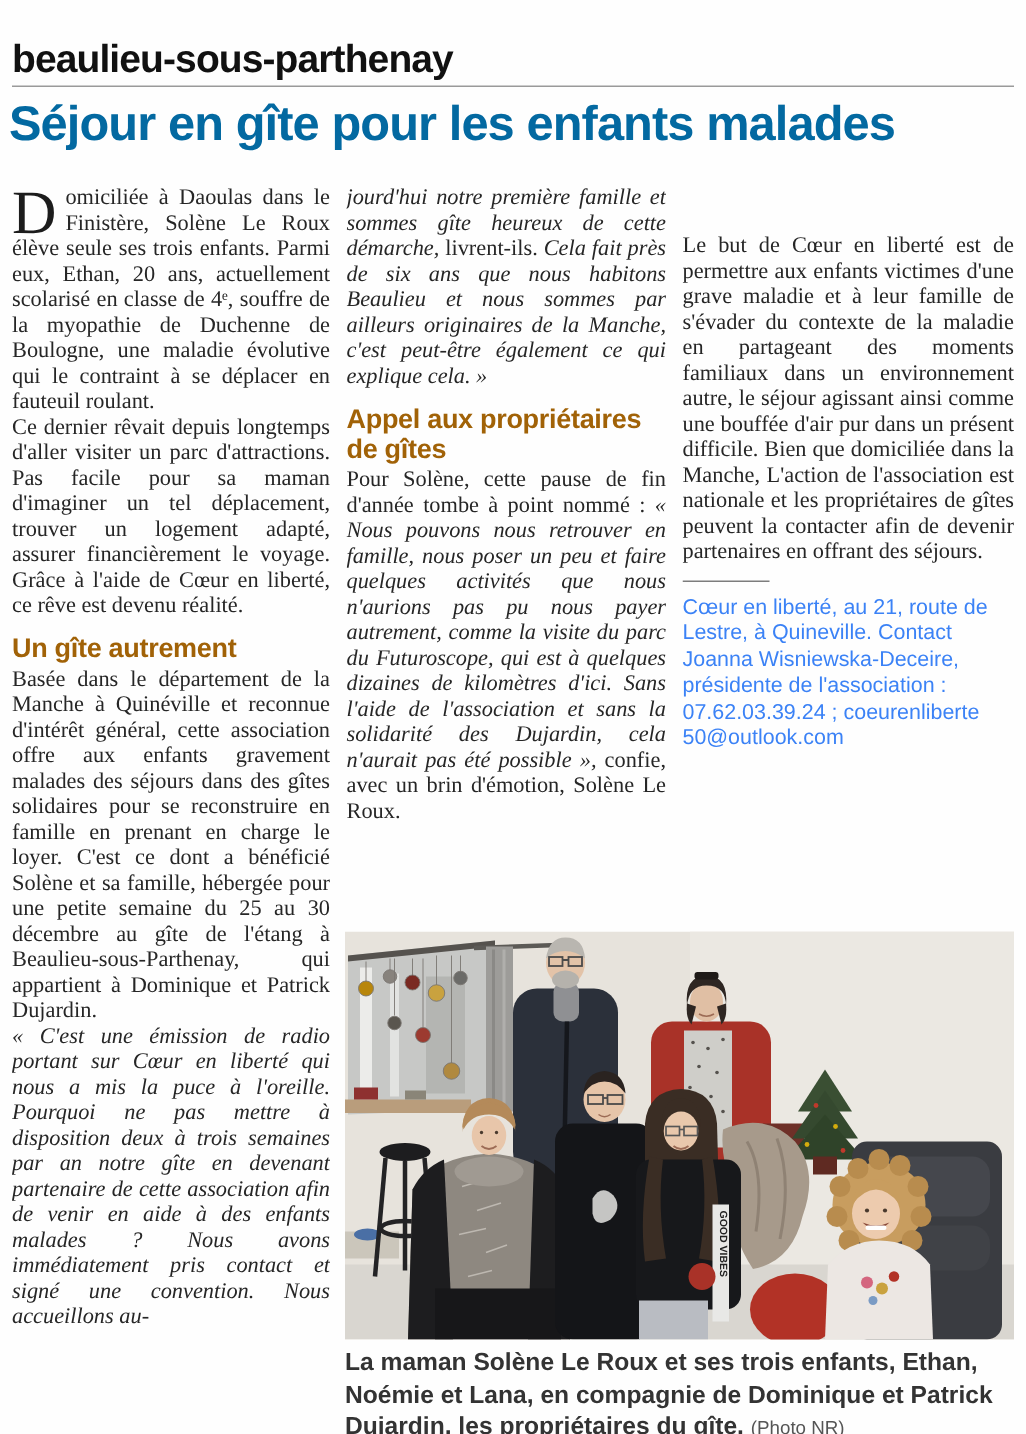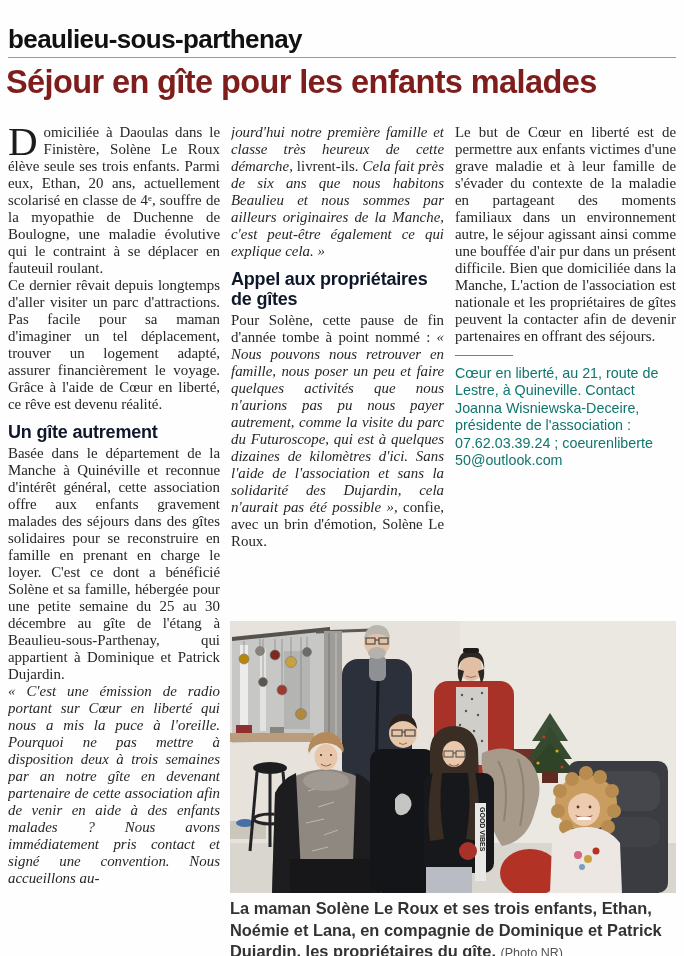--- a/index.html
+++ b/index.html
@@ -2,33 +2,33 @@
 <html><head>
 <meta charset="utf-8">
 <style>
   html,body{margin:0;padding:0;background:#ffffff;}
   .page{position:relative;width:684px;height:956px;background:#fefefe;overflow:hidden;
         font-family:"Liberation Serif","DejaVu Serif",serif;color:#262626;}
   .kicker{position:absolute;left:8px;top:24px;font-family:"Liberation Sans","DejaVu Sans",sans-serif;
           font-weight:bold;font-size:26px;letter-spacing:-0.6px;color:#111;}
   .rule{position:absolute;left:8px;top:57px;width:668px;height:1px;background:#9a9a9a;}
   .headline{position:absolute;left:6px;top:64px;margin:0;font-family:"Liberation Sans","DejaVu Sans",sans-serif;
-            font-weight:bold;font-size:32.5px;letter-spacing:-0.6px;color:#7f1d1d;white-space:nowrap;}
+            font-weight:bold;font-size:32.5px;letter-spacing:-0.6px;color:#0369a1;white-space:nowrap;}
   .col{position:absolute;top:124px;overflow:hidden;}
   .col1{left:8px;width:212px;height:828px;}
   .col2{left:231px;width:213px;height:494px;}
-  .col3{left:455px;width:221px;height:492px;}
+  .col3{left:455px;width:221px;height:492px;margin-top:32px;}
   p.body{margin:0;font-size:14.9px;line-height:17px;text-align:justify;hyphens:none;}
   .italic{font-style:italic;}
   .dropcap{float:left;font-size:41px;line-height:33px;padding:1px 6px 0 0;color:#1c1c1c;}
   h2.subhead{margin:9px 0 3px 0;font-family:"Liberation Sans","DejaVu Sans",sans-serif;
-             font-weight:bold;font-size:18px;line-height:20px;color:#0f172a;letter-spacing:-0.2px;}
+             font-weight:bold;font-size:18px;line-height:20px;color:#a16207;letter-spacing:-0.2px;}
   .info-divider{width:58px;height:1px;background:#7d7d7d;margin:10px 0 9px 0;}
   p.info{margin:0;font-family:"Liberation Sans","DejaVu Sans",sans-serif;
-         font-size:14.3px;line-height:17.4px;color:#0f766e;text-align:left;}
+         font-size:14.3px;line-height:17.4px;color:#3b82f6;text-align:left;}
   .photo{position:absolute;left:230px;top:621px;width:446px;height:272px;margin:0;}
   .photo svg{display:block;width:446px;height:272px;}
   .caption{position:absolute;left:230px;top:898px;width:440px;
            font-family:"Liberation Sans","DejaVu Sans",sans-serif;font-weight:bold;
            font-size:16.4px;line-height:21.5px;color:#333;}
   .credit{font-weight:normal;font-size:12.5px;color:#555;}
 </style>
 </head>
 <body>
 
@@ -40,21 +40,21 @@
 
   <div class="col col1">
     <p class="body"><span class="dropcap">D</span><span>omiciliée à Daoulas dans le Finistère, Solène Le Roux élève seule ses trois enfants. Parmi eux, Ethan, 20 ans, actuellement scolarisé en classe de 4ᵉ, souffre de la myopathie de Duchenne de Boulogne, une maladie évolutive qui le contraint à se déplacer en fauteuil roulant.</span></p>
     <p class="body">Ce dernier rêvait depuis longtemps d'aller visiter un parc d'attractions. Pas facile pour sa maman d'imaginer un tel déplacement, trouver un logement adapté, assurer financièrement le voyage. Grâce à l'aide de Cœur en liberté, ce rêve est devenu réalité.</p>
     <h2 class="subhead">Un gîte autrement</h2>
     <p class="body">Basée dans le département de la Manche à Quinéville et reconnue d'intérêt général, cette association offre aux enfants gravement malades des séjours dans des gîtes solidaires pour se reconstruire en famille en prenant en charge le loyer. C'est ce dont a bénéficié Solène et sa famille, hébergée pour une petite semaine du 25 au 30 décembre au gîte de l'étang à Beaulieu-sous-Parthenay, qui appartient à Dominique et Patrick Dujardin.</p>
     <p class="body italic">« C'est une émission de radio portant sur Cœur en liberté qui nous a mis la puce à l'oreille. Pourquoi ne pas mettre à disposition deux à trois semaines par an notre gîte en devenant partenaire de cette association afin de venir en aide à des enfants malades ? Nous avons immédiatement pris contact et signé une convention. Nous accueillons au-</p>
   </div>
 
   <div class="col col2">
-    <p class="body"><span class="italic">jourd'hui notre première famille et classe très heureux de cette démarche,</span> <span>livrent-ils.</span> <span class="italic">Cela fait près de six ans que nous habitons Beaulieu et nous sommes par ailleurs originaires de la Manche, c'est peut-être également ce qui explique cela. »</span></p>
+    <p class="body"><span class="italic">jourd'hui notre première famille et sommes gîte heureux de cette démarche,</span> <span>livrent-ils.</span> <span class="italic">Cela fait près de six ans que nous habitons Beaulieu et nous sommes par ailleurs originaires de la Manche, c'est peut-être également ce qui explique cela. »</span></p>
     <h2 class="subhead">Appel aux propriétaires de gîtes</h2>
     <p class="body"><span>Pour Solène, cette pause de fin d'année tombe à point nommé :</span> <span class="italic">« Nous pouvons nous retrouver en famille, nous poser un peu et faire quelques activités que nous n'aurions pas pu nous payer autrement, comme la visite du parc du Futuroscope, qui est à quelques dizaines de kilomètres d'ici. Sans l'aide de l'association et sans la solidarité des Dujardin, cela n'aurait pas été possible »,</span> <span>confie, avec un brin d'émotion, Solène Le Roux.</span></p>
   </div>
 
   <div class="col col3">
     <p class="body">Le but de Cœur en liberté est de permettre aux enfants victimes d'une grave maladie et à leur famille de s'évader du contexte de la maladie en partageant des moments familiaux dans un environnement autre, le séjour agissant ainsi comme une bouffée d'air pur dans un présent difficile. Bien que domiciliée dans la Manche, L'action de l'association est nationale et les propriétaires de gîtes peuvent la contacter afin de devenir partenaires en offrant des séjours.</p>
     <div class="info-divider"></div>
     <p class="info">Cœur en liberté, au 21, route de Lestre, à Quineville. Contact Joanna Wisniewska-Deceire, présidente de l'association : 07.62.03.39.24 ; coeurenliberte 50@outlook.com</p>
   </div>
 

